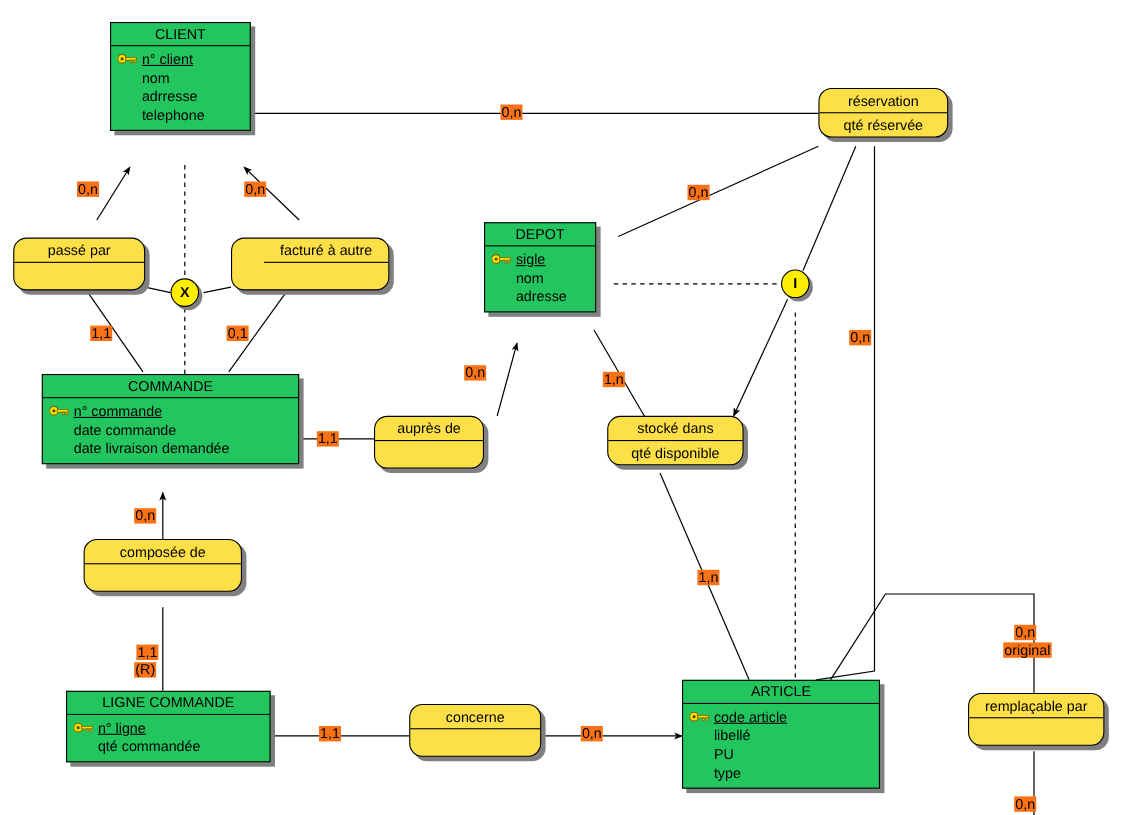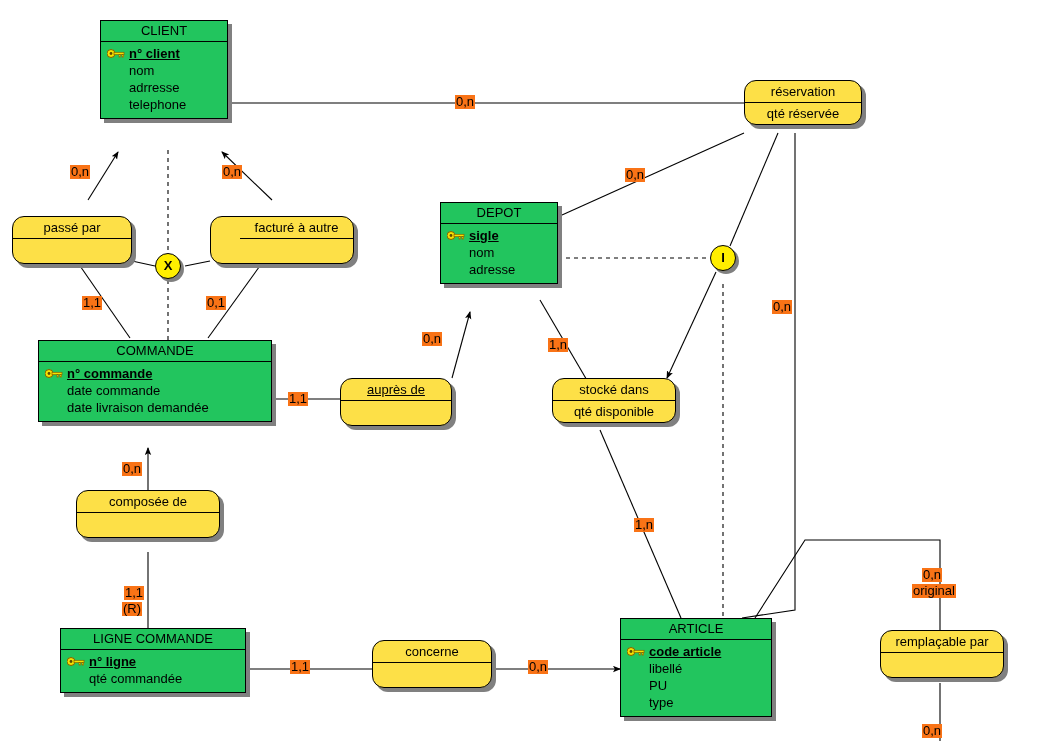--- a/index.html
+++ b/index.html
@@ -48,21 +48,21 @@
   }
   .attr {
     font-size: 13px;
     line-height: 17px;
     color: #000;
     white-space: nowrap;
     padding-left: 22px;
     position: relative;
   }
   .attr.key {
-    font-weight: bold;
+    font-weight: normal;
     text-decoration: underline;
   }
   .key-icon {
     position: absolute;
     left: 0px;
     top: 3px;
     width: 18px;
     height: 11px;
   }
 
@@ -200,21 +200,21 @@
           <rect x="15" y="6.5" width="1.6" height="2.6" fill="#f7e200" stroke="#806000" stroke-width="0.6"></rect>
         </svg>
         <span>n° client</span>
       </div>
       <div class="attr">nom</div>
       <div class="attr">adrresse</div>
       <div class="attr">telephone</div>
     </div>
   </div>
 
-  <div class="entity" style="left:440px; top:202px; width:118px;">
+  <div class="entity" style="left:440px; top:202px; width:102px;">
     <div class="entity-title">DEPOT</div>
     <div class="entity-body">
       <div class="attr key">
         <svg class="key-icon" viewBox="0 0 18 11">
           <circle cx="4" cy="5.5" r="4" fill="#f7e200" stroke="#806000" stroke-width="1"></circle>
           <circle cx="4" cy="5.5" r="1.4" fill="#5a4a00"></circle>
           <rect x="7" y="4.3" width="10" height="2.4" fill="#f7e200" stroke="#806000" stroke-width="0.7"></rect>
           <rect x="12" y="6.5" width="1.6" height="2.6" fill="#f7e200" stroke="#806000" stroke-width="0.6"></rect>
           <rect x="15" y="6.5" width="1.6" height="2.6" fill="#f7e200" stroke="#806000" stroke-width="0.6"></rect>
         </svg>
@@ -253,21 +253,21 @@
           <rect x="7" y="4.3" width="10" height="2.4" fill="#f7e200" stroke="#806000" stroke-width="0.7"></rect>
           <rect x="12" y="6.5" width="1.6" height="2.6" fill="#f7e200" stroke="#806000" stroke-width="0.6"></rect>
           <rect x="15" y="6.5" width="1.6" height="2.6" fill="#f7e200" stroke="#806000" stroke-width="0.6"></rect>
         </svg>
         <span>n° ligne</span>
       </div>
       <div class="attr">qté commandée</div>
     </div>
   </div>
 
-  <div class="entity" style="left:620px; top:618px; width:152px;">
+  <div class="entity" style="left:620px; top:618px; width:180px;">
     <div class="entity-title">ARTICLE</div>
     <div class="entity-body">
       <div class="attr key">
         <svg class="key-icon" viewBox="0 0 18 11">
           <circle cx="4" cy="5.5" r="4" fill="#f7e200" stroke="#806000" stroke-width="1"></circle>
           <circle cx="4" cy="5.5" r="1.4" fill="#5a4a00"></circle>
           <rect x="7" y="4.3" width="10" height="2.4" fill="#f7e200" stroke="#806000" stroke-width="0.7"></rect>
           <rect x="12" y="6.5" width="1.6" height="2.6" fill="#f7e200" stroke="#806000" stroke-width="0.6"></rect>
           <rect x="15" y="6.5" width="1.6" height="2.6" fill="#f7e200" stroke="#806000" stroke-width="0.6"></rect>
         </svg>
@@ -287,21 +287,21 @@
   <div class="relation" style="left:12px; top:200px; width:120px;margin-top:16px;">
     <div class="relation-title">passé par</div>
     <div class="relation-sub relation-empty"></div>
   </div>
 
   <div class="relation" style="left:210px; top:216px; width:144px;padding-left:29px;">
     <div class="relation-title">facturé à autre</div>
     <div class="relation-sub relation-empty"></div>
   </div>
 
-  <div class="relation" style="left:340px; top:378px; width:112px;text-decoration:underline;">
+  <div class="relation" style="left:340px; top:378px; width:100px;">
     <div class="relation-title">auprès de</div>
     <div class="relation-sub relation-empty"></div>
   </div>
 
   <div class="relation" style="left:552px; top:378px; width:124px;">
     <div class="relation-title">stocké dans</div>
     <div class="relation-sub">qté disponible</div>
   </div>
 
   <div class="relation" style="left:76px; top:490px; width:144px;">

